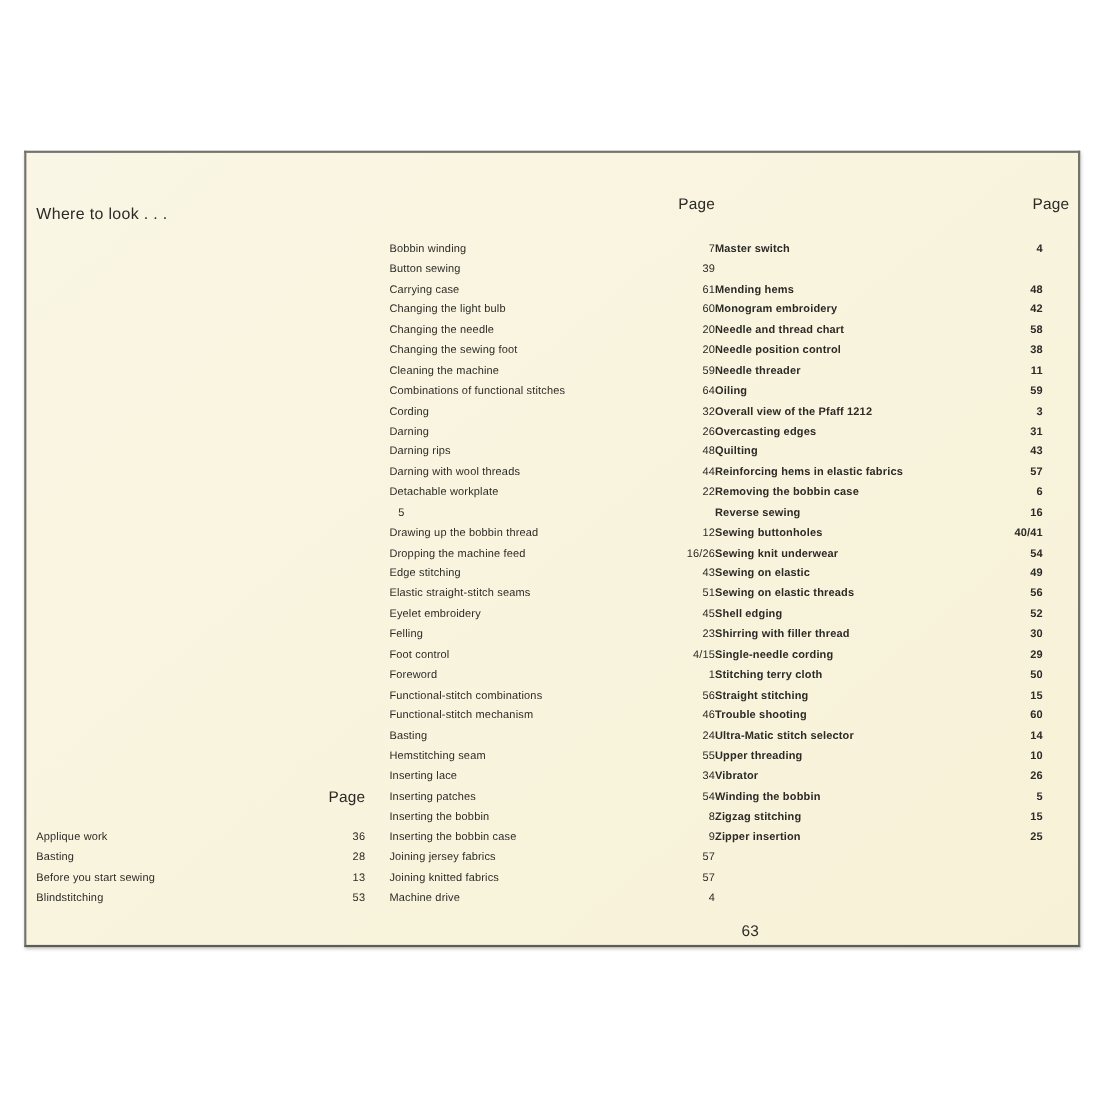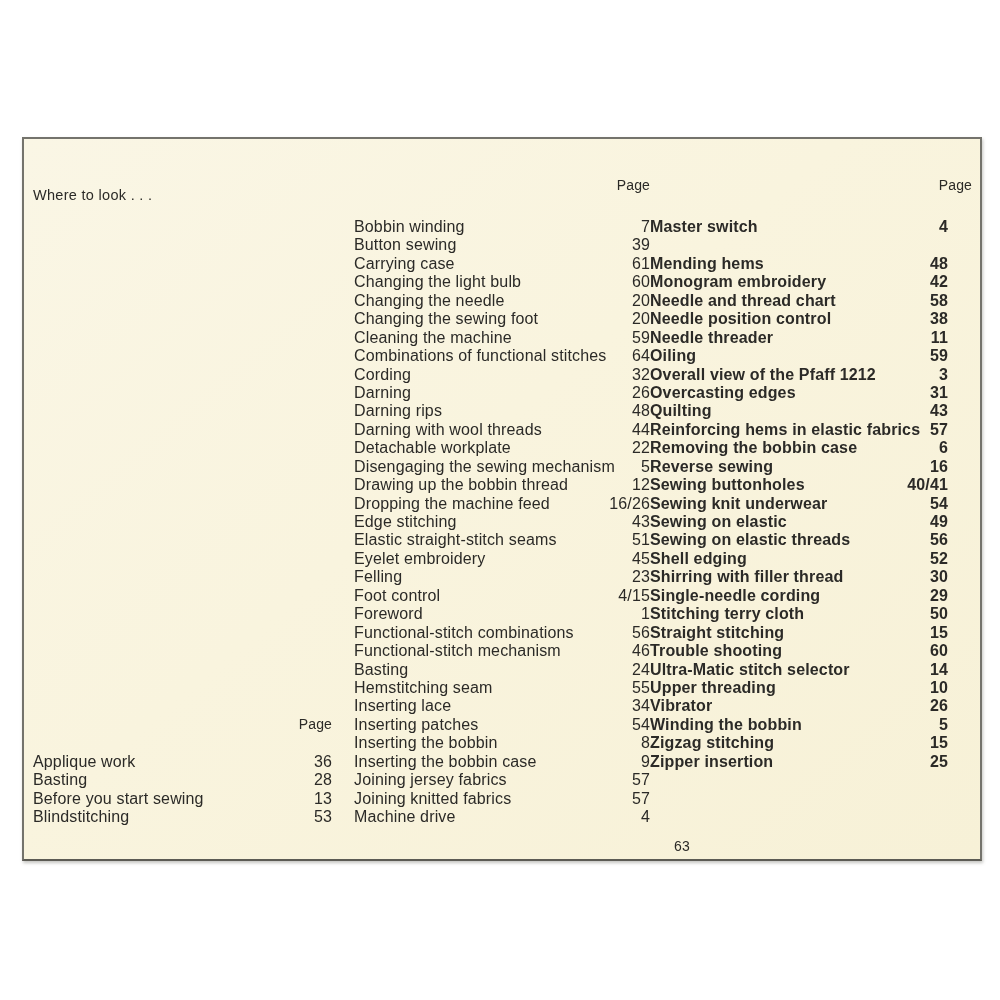--- a/index.html
+++ b/index.html
@@ -43,21 +43,21 @@
     text-align: right;
   }
   .col-header.mid   { left: 330px; width: 296px; }
   .col-header.right { left: 650px; width: 298px; }
   .col-header.left-col-header {
     top: 576.8px;
     left: 9px; width: 299px;
   }
   .col {
     position: absolute;
-    font-size: 16px;
+    font-size: 10px;
     line-height: 18.44px;
     letter-spacing: 0.15px;
   }
   .col.left   { left: 9px;   top: 613.7px; width: 299px; }
   .col.middle { left: 330px; top: 79px;    width: 296px; }
   .col.rightc { left: 626px; top: 79px;    width: 298px; font-weight: bold; }
   .row {
     display: flex;
     justify-content: space-between;
     align-items: baseline;
@@ -154,21 +154,20 @@
         </div>
         <div class="row">
           <span class="lbl">Darning with wool threads</span>
           <span class="num">44</span>
         </div>
         <div class="row">
           <span class="lbl">Detachable workplate</span>
           <span class="num">22</span>
         </div>
         <div class="row">
-          <span class="lbl">Disengaging the sewing mechanism</span>
           <span class="num">5</span>
         </div>
         <div class="row">
           <span class="lbl">Drawing up the bobbin thread</span>
           <span class="num">12</span>
         </div>
         <div class="row">
           <span class="lbl">Dropping the machine feed</span>
           <span class="num">16/26</span>
         </div>

